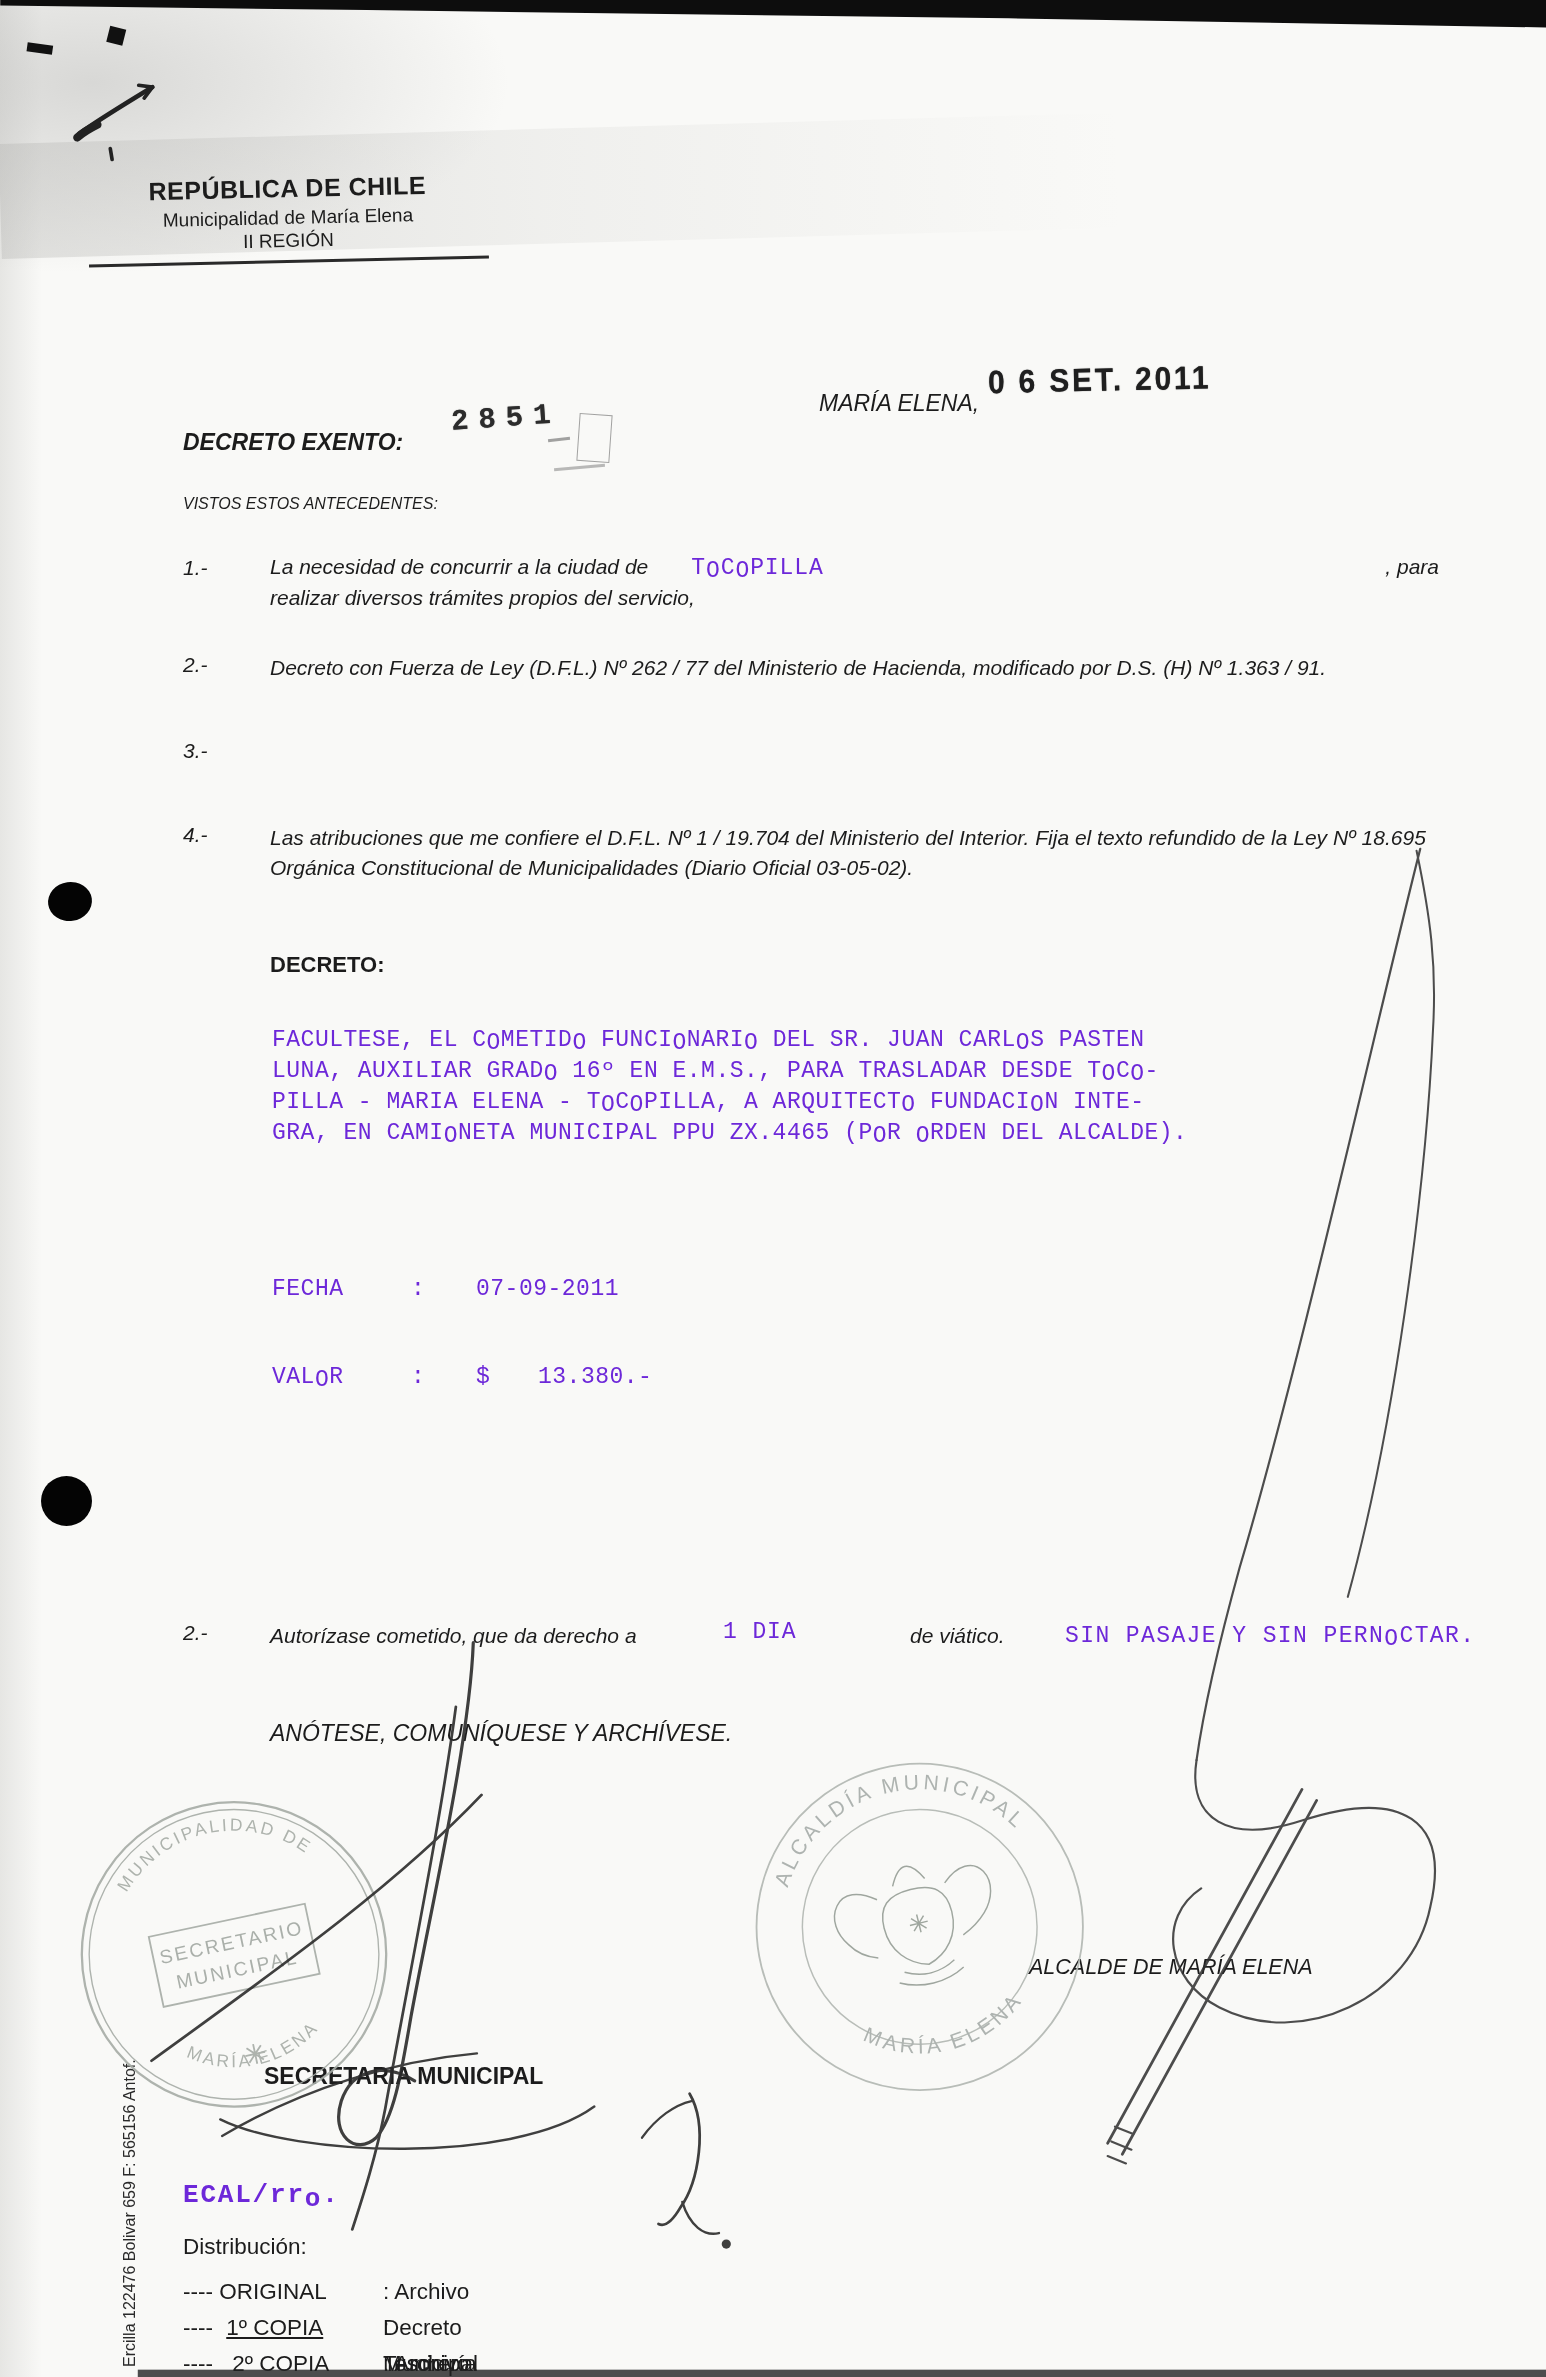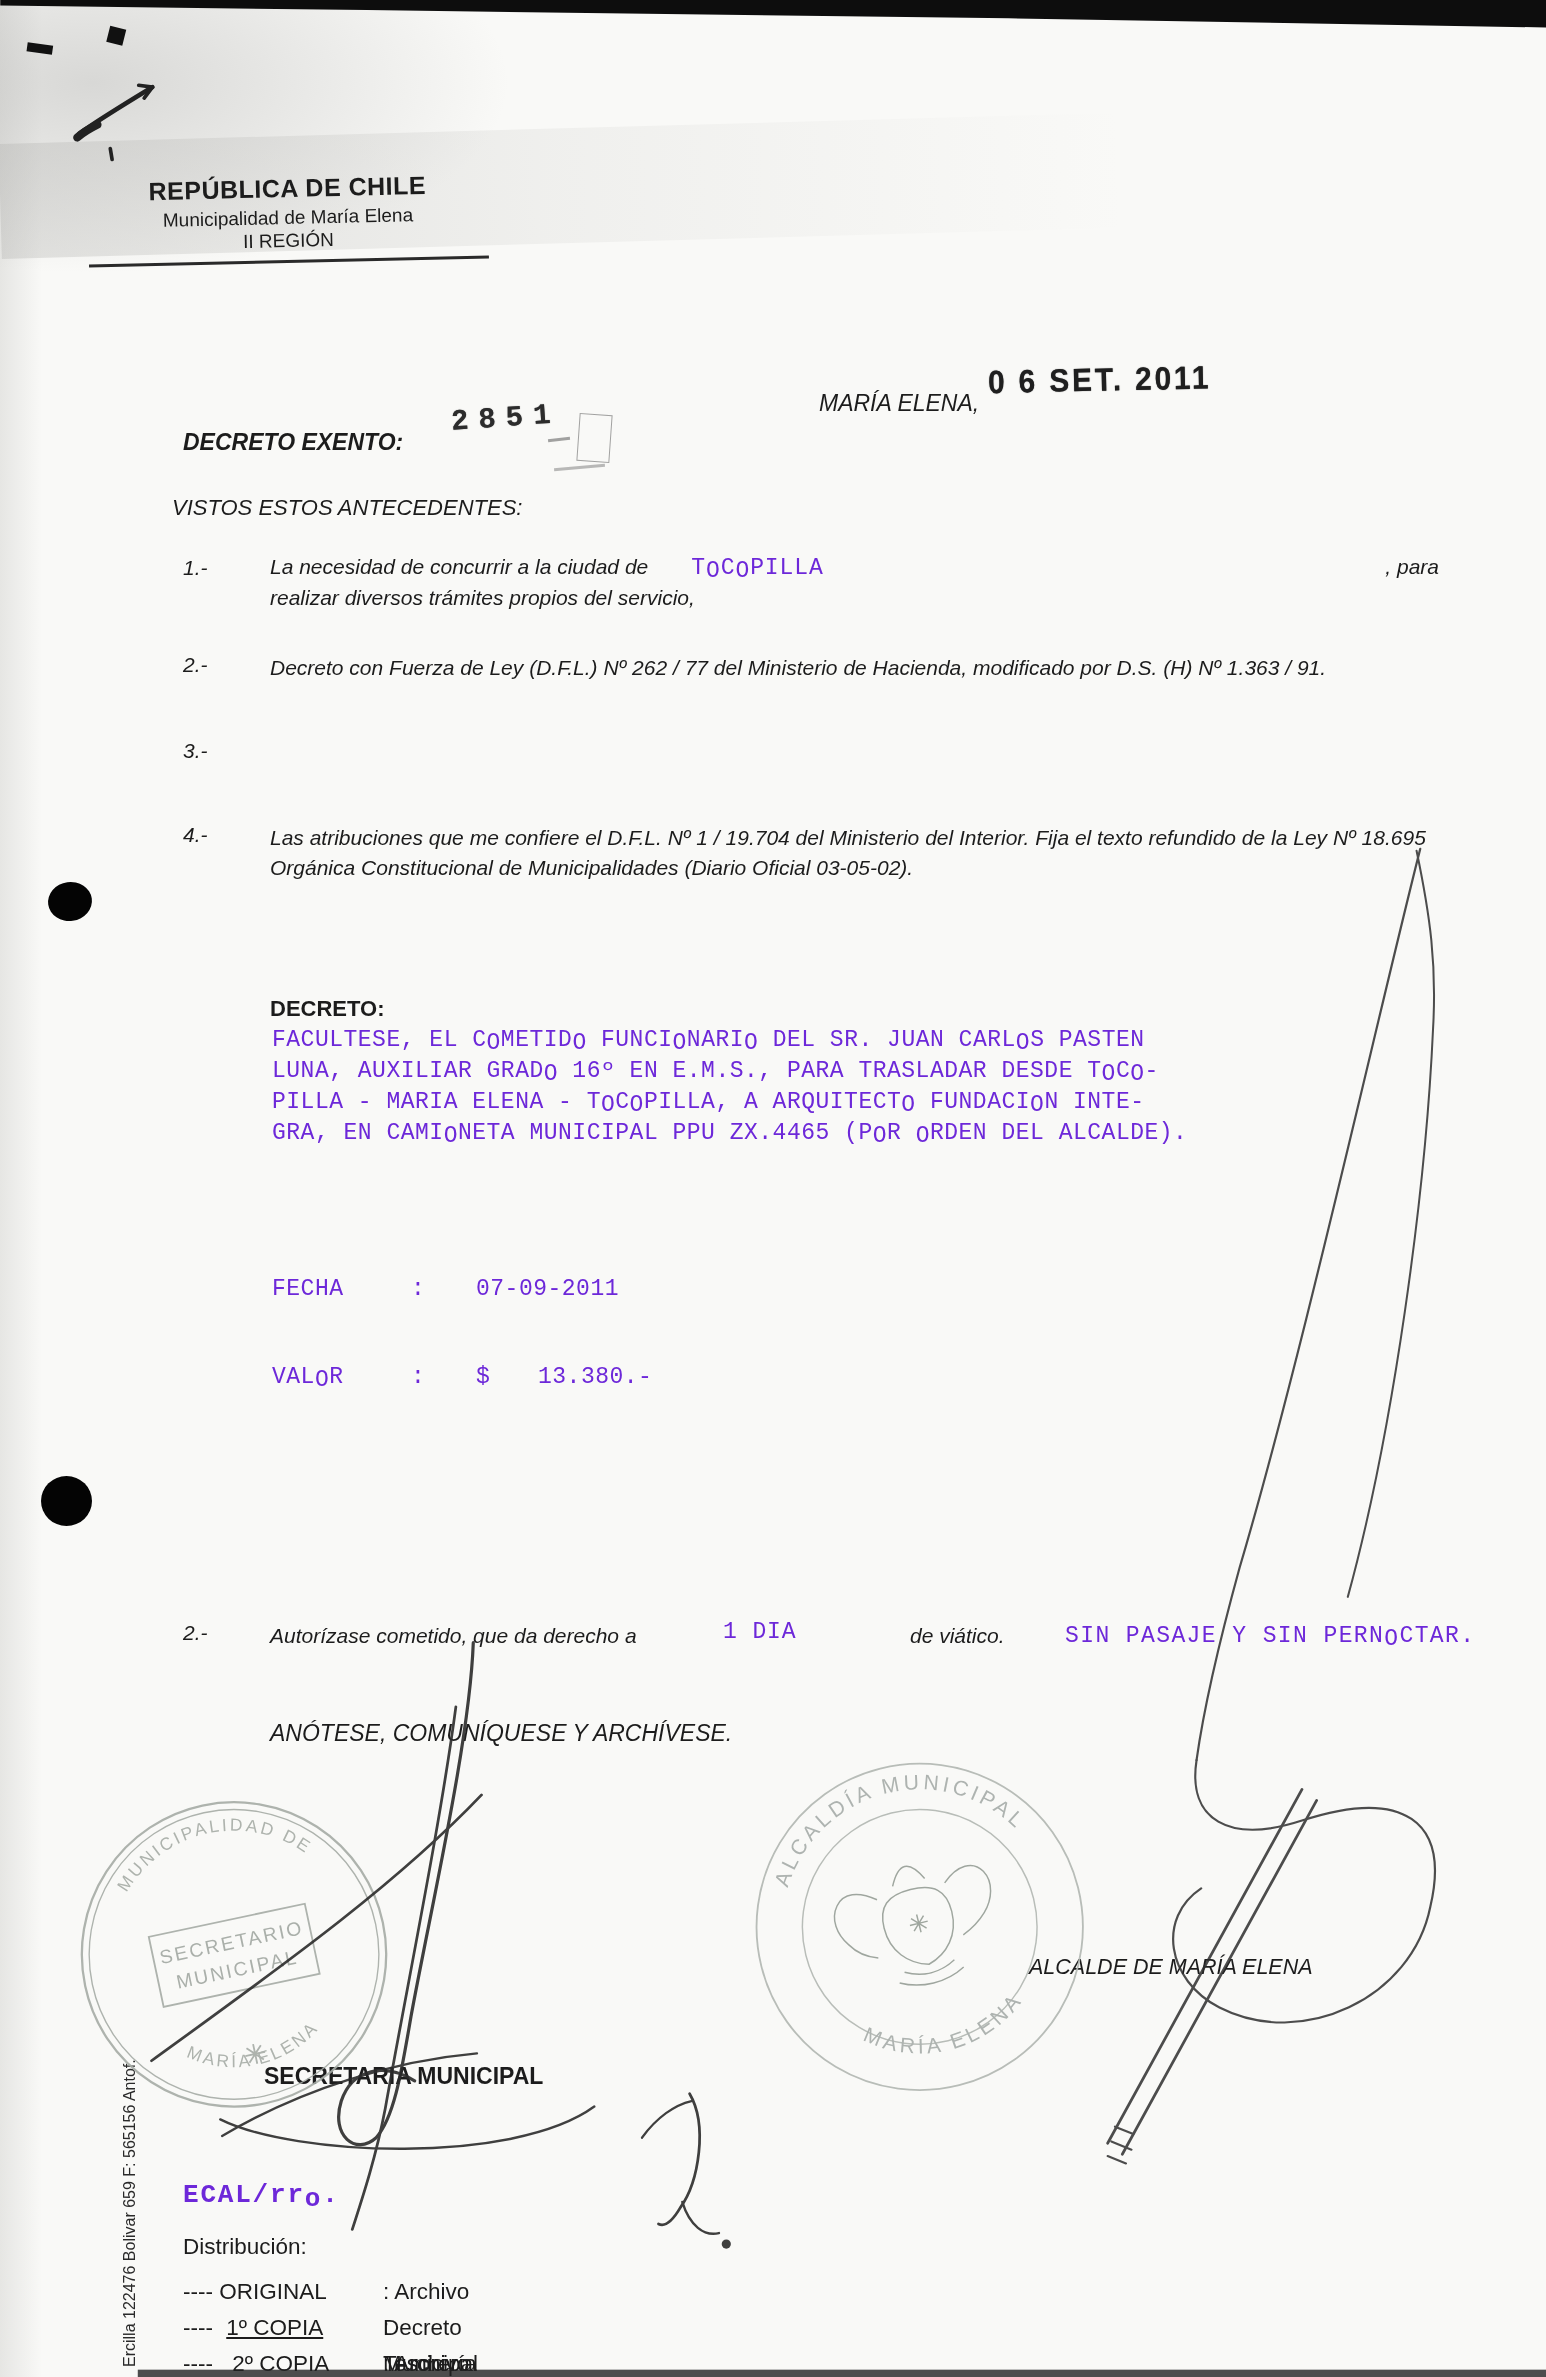--- a/index.html
+++ b/index.html
@@ -58,21 +58,21 @@
   </div>
 
   <div class="abs it b" style="left:183px;top:429px;font-size:23px;">DECRETO EXENTO:</div>
   <div class="abs stampnum" style="left:451px;top:402px;">2851</div>
   <div class="abs minibox" style="left:578px;top:414px;width:31px;height:46px;"></div>
   <div class="abs" style="left:548px;top:438px;width:22px;height:2.8px;background:#666;opacity:.6;transform:rotate(-6deg);"></div>
   <div class="abs" style="left:554px;top:466px;width:51px;height:2.8px;background:#777;opacity:.5;transform:rotate(-5deg);"></div>
   <div class="abs it" style="left:819px;top:390px;font-size:23px;">MARÍA ELENA,</div>
   <div class="abs stampdate" style="left:988px;top:363px;">0 6 SET. 2011</div>
 
-  <div class="abs it" style="left:172px;top:495px;font-size:22px;">VISTOS ESTOS ANTECEDENTES:</div>
+  <div class="abs it" style="left:183px;top:495px;font-size:16px;">VISTOS ESTOS ANTECEDENTES:</div>
 
   <div class="abs item-num" style="left:183px;top:556px;">1.-</div>
   <div class="abs" style="left:270px;top:552px;width:1169px;">
     <div style="position:relative;height:31px;">
       <span class="item-body">La necesidad de concurrir a la ciudad de</span>
       <span class="tw" style="font-size:23px;margin-left:39px;letter-spacing:0.9px;">T<span class="oD">O</span>C<span class="oD">O</span>PILLA</span>
       <span class="item-body" style="position:absolute;right:0;top:0;">, para</span>
     </div>
     <div class="item-body">realizar diversos trámites propios del servicio,</div>
   </div>
@@ -81,21 +81,21 @@
   <div class="abs item-body" style="left:270px;top:653px;width:1166px;">Decreto con Fuerza de Ley (D.F.L.) Nº 262 / 77 del Ministerio de Hacienda, modificado por D.S. (H) Nº 1.363 / 91.</div>
 
   <div class="abs item-num" style="left:183px;top:739px;">3.-</div>
 
   <div class="abs item-num" style="left:183px;top:823px;">4.-</div>
   <div class="abs item-body" style="left:270px;top:823px;width:1166px;">Las atribuciones que me confiere el D.F.L. Nº 1 / 19.704 del Ministerio del Interior. Fija el texto refundido de la Ley Nº 18.695 Orgánica Constitucional de Municipalidades (Diario Oficial 03-05-02).</div>
 
   <div class="abs pen-dot" style="left:48px;top:882px;width:44px;height:39px;transform:rotate(-8deg);"></div>
   <div class="abs pen-dot" style="left:41px;top:1476px;width:51px;height:50px;"></div>
 
-  <div class="abs b" style="left:270px;top:996px;font-size:22px;text-align:right;">DECRETO:</div>
+  <div class="abs b" style="left:270px;top:952px;font-size:22px;text-align:right;">DECRETO:</div>
 
   <div class="abs" style="left:272px;top:1025px;">
     <div class="tw typedline">FACULTESE, EL C<span class="oD">O</span>METID<span class="oD">O</span> FUNCI<span class="oD">O</span>NARI<span class="oD">O</span> DEL SR. JUAN CARL<span class="oD">O</span>S PASTEN</div>
     <div class="tw typedline">LUNA, AUXILIAR GRAD<span class="oD">O</span> 16º EN E.M.S., PARA TRASLADAR DESDE T<span class="oD">O</span>C<span class="oD">O</span>-</div>
     <div class="tw typedline">PILLA - MARIA ELENA - T<span class="oD">O</span>C<span class="oD">O</span>PILLA, A ARQUITECT<span class="oD">O</span> FUNDACI<span class="oD">O</span>N INTE-</div>
     <div class="tw typedline">GRA, EN CAMI<span class="oD">O</span>NETA MUNICIPAL PPU ZX.4465 (P<span class="oD">O</span>R <span class="oD">O</span>RDEN DEL ALCALDE).</div>
   </div>
 
   <div class="abs" style="left:272px;top:1274px;">
     <span class="tw typedline">FECHA</span>

